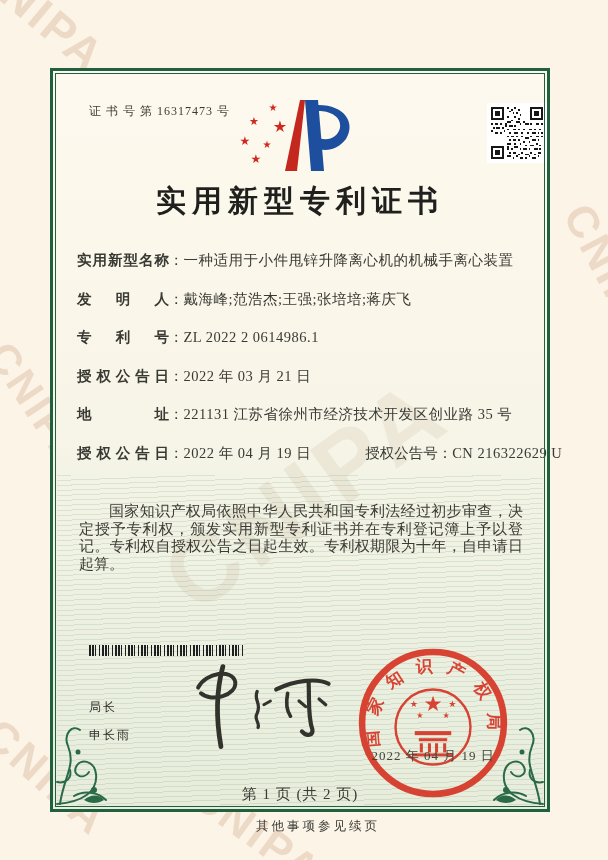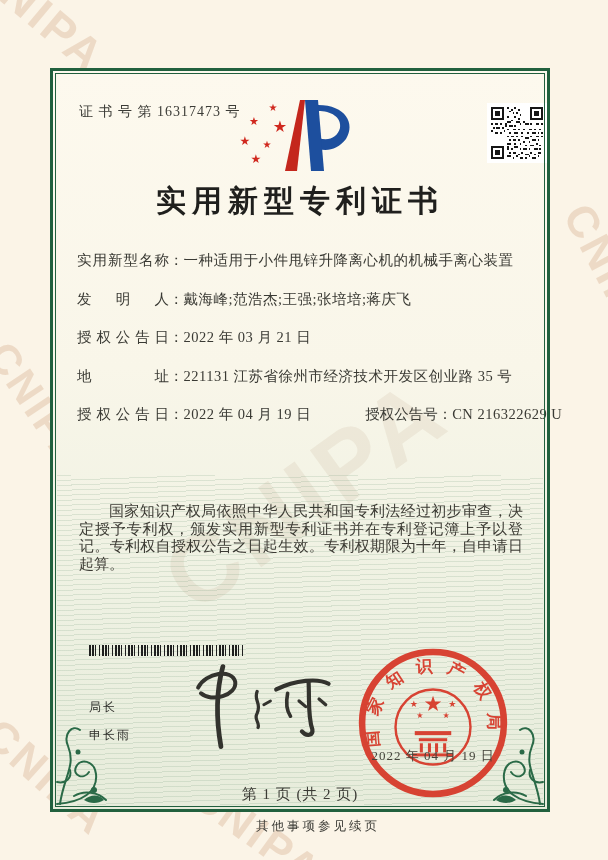--- a/index.html
+++ b/index.html
@@ -35,31 +35,31 @@
     transform:rotate(-36deg);user-select:none;
   }
   .guilloche{
     position:absolute;left:4px;right:4px;bottom:4px;height:330px;z-index:0;
     background:repeating-linear-gradient(178deg,
       rgba(96,142,108,0.17) 0px, rgba(96,142,108,0.17) 1px,
       rgba(0,0,0,0) 1px, rgba(0,0,0,0) 5px);
   }
   #cert > .item{position:absolute;z-index:2;}
   
-  .cert-no{left:26px;top:32px;font-size:14px;letter-spacing:1px;color:#3b3b36;}
+  .cert-no{left:36px;top:32px;font-size:12px;letter-spacing:1px;color:#3b3b36;}
   .qr{left:434px;top:32px;width:60px;height:60px;background:#ffffff;padding:4px;box-sizing:border-box;}
   .logo{left:184px;top:24px;width:134px;height:80px;}
   .cert-title{
     left:0;right:0;top:110px;text-align:center;
     font-size:30px;font-weight:bold;letter-spacing:6px;color:#1f1f1d;
   }
   
   .fields{left:24px;top:180px;right:14px;}
   .frow{height:23px;margin-bottom:15.5px;font-size:14.5px;white-space:nowrap;color:#3a3a34;}
-  .flabel{display:inline-block;width:92px;text-align:justify;text-align-last:justify;vertical-align:bottom;}
+  .flabel{display:inline-block;width:92px;text-align:justify;text-align-last:justify;vertical-align:bottom;font-weight:bold;}
   .fvalue{letter-spacing:0.5px;}
   .sep{display:inline-block;width:54px;}
   
   .paras{left:26px;top:432px;width:444px;font-size:15px;line-height:17.6px;text-align:justify;color:#3c3b34;}
   .paras p{margin:0;text-indent:2em;}
   
   .barcode{
     left:36px;top:574px;width:156px;height:11px;
     background:repeating-linear-gradient(90deg,
       #202020 0 2px, transparent 2px 3px,
@@ -141,20 +141,23 @@
   </div>
 
   <div class="item cert-title">实用新型专利证书</div>
 
   <div class="item fields">
     <div class="frow">
       <span class="flabel">实用新型名称</span><span>：</span><span class="fvalue">一种适用于小件甩锌升降离心机的机械手离心装置</span>
     </div>
     <div class="frow">
       <span class="flabel">发明人</span><span>：</span><span class="fvalue">戴海峰;范浩杰;王强;张培培;蒋庆飞</span>
+    </div>
+    <div class="frow">
+      <span class="flabel">专利号</span><span>：</span><span class="fvalue">ZL 2022 2 0614986.1</span>
     </div>
     <div class="frow">
       <span class="flabel">授权公告日</span><span>：</span><span class="fvalue">2022 年 03 月 21 日</span>
     </div>
     <div class="frow">
       <span class="flabel">地址</span><span>：</span><span class="fvalue">221131 江苏省徐州市经济技术开发区创业路 35 号</span>
     </div>
     <div class="frow">
       <span class="flabel">授权公告日</span><span>：</span><span class="fvalue">2022 年 04 月 19 日</span><span class="sep"></span><span>授权公告号</span><span>：</span><span class="fvalue">CN 216322629 U</span>
     </div>

